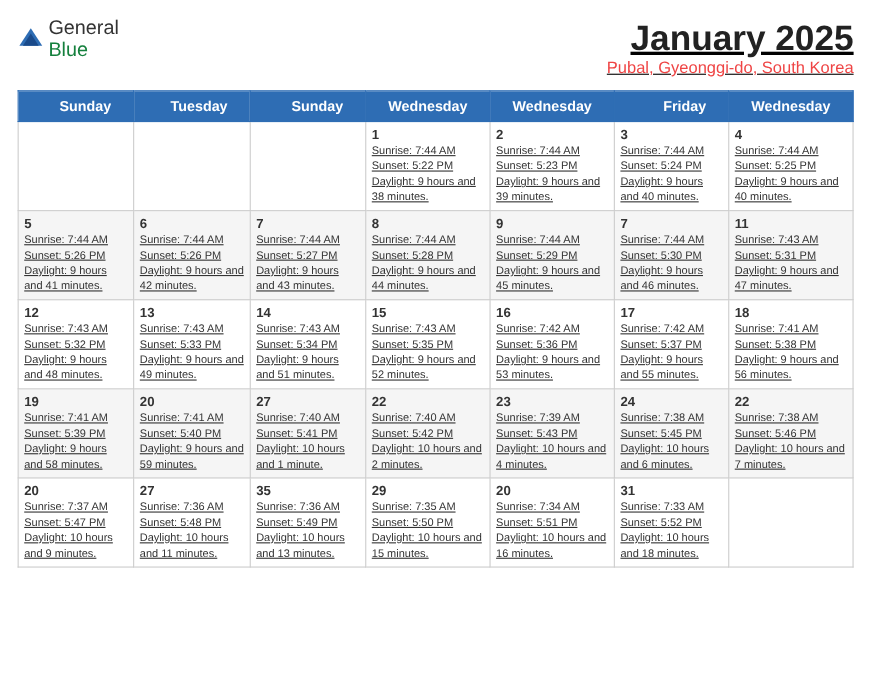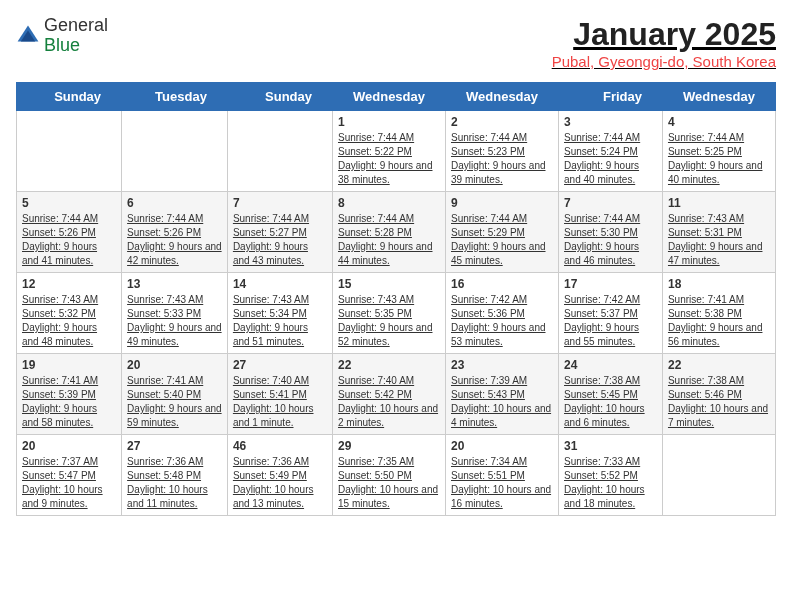--- a/index.html
+++ b/index.html
@@ -346,21 +346,21 @@
       </td>
         <td>
         <span class="day-number">27</span>
         <span class="cell-content">
           Sunrise: 7:36 AM<br>
           Sunset: 5:48 PM<br>
           Daylight: 10 hours and 11 minutes.
         </span>
       </td>
         <td>
-        <span class="day-number">46</span>
+        <span class="day-number">35</span>
         <span class="cell-content">
           Sunrise: 7:36 AM<br>
           Sunset: 5:49 PM<br>
           Daylight: 10 hours and 13 minutes.
         </span>
       </td>
         <td>
         <span class="day-number">29</span>
         <span class="cell-content">
           Sunrise: 7:35 AM<br>

